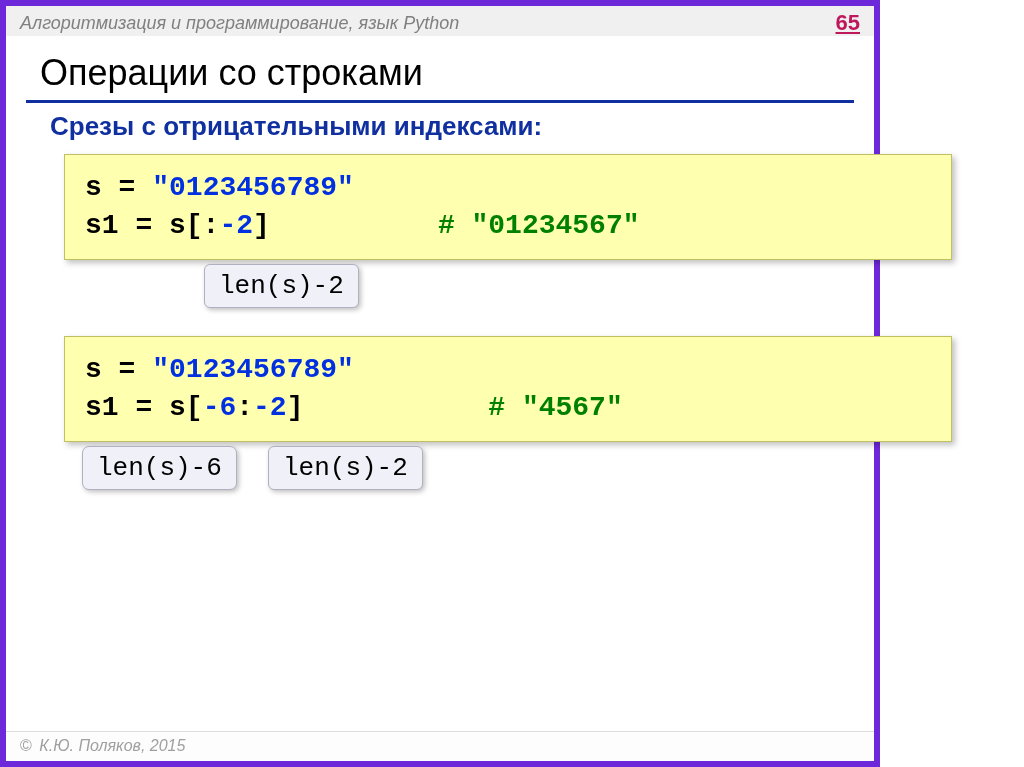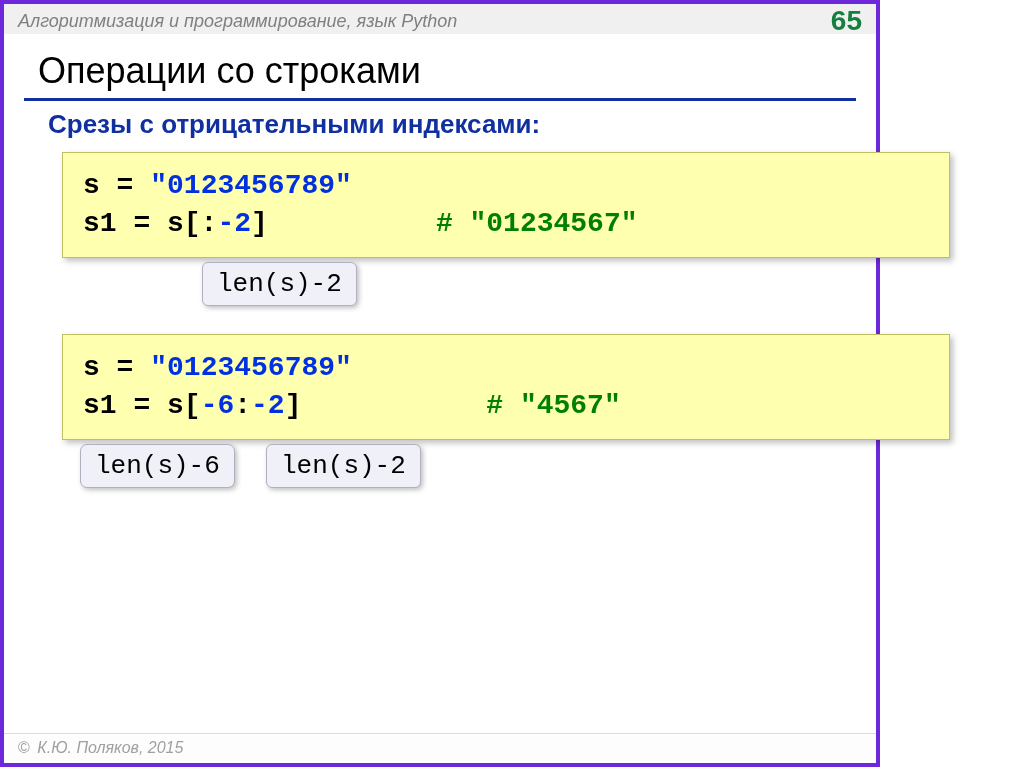--- a/index.html
+++ b/index.html
@@ -9,40 +9,41 @@
     height: 767px;
     background: #fff;
     font-family: Arial, Helvetica, sans-serif;
     overflow: hidden;
   }
   .slide {
     position: relative;
     width: 880px;
     height: 767px;
     background: #ffffff;
-    border: 4px solid #6d28d9;
+    border: 6px solid #6d28d9;
     box-sizing: border-box;
   }
   .header-bar {
     height: 30px;
     background: #f0f0f0;
     color: #808080;
     font-style: italic;
     font-size: 18px;
     padding: 4px 14px 0 14px;
     display: flex;
     justify-content: space-between;
     align-items: center;
     box-sizing: border-box;
   }
   .page-num {
     font-style: normal;
     font-weight: bold;
-    font-size: 28px;
-    color: #15803d;
+    font-size: 22px;
+    color: #be185d;
+    text-decoration: underline;
   }
   .title {
     font-size: 36px;
     font-weight: normal;
     color: #000;
     padding: 16px 0 6px 34px;
   }
   .title-underline {
     height: 3px;
     background: #1030a0;

